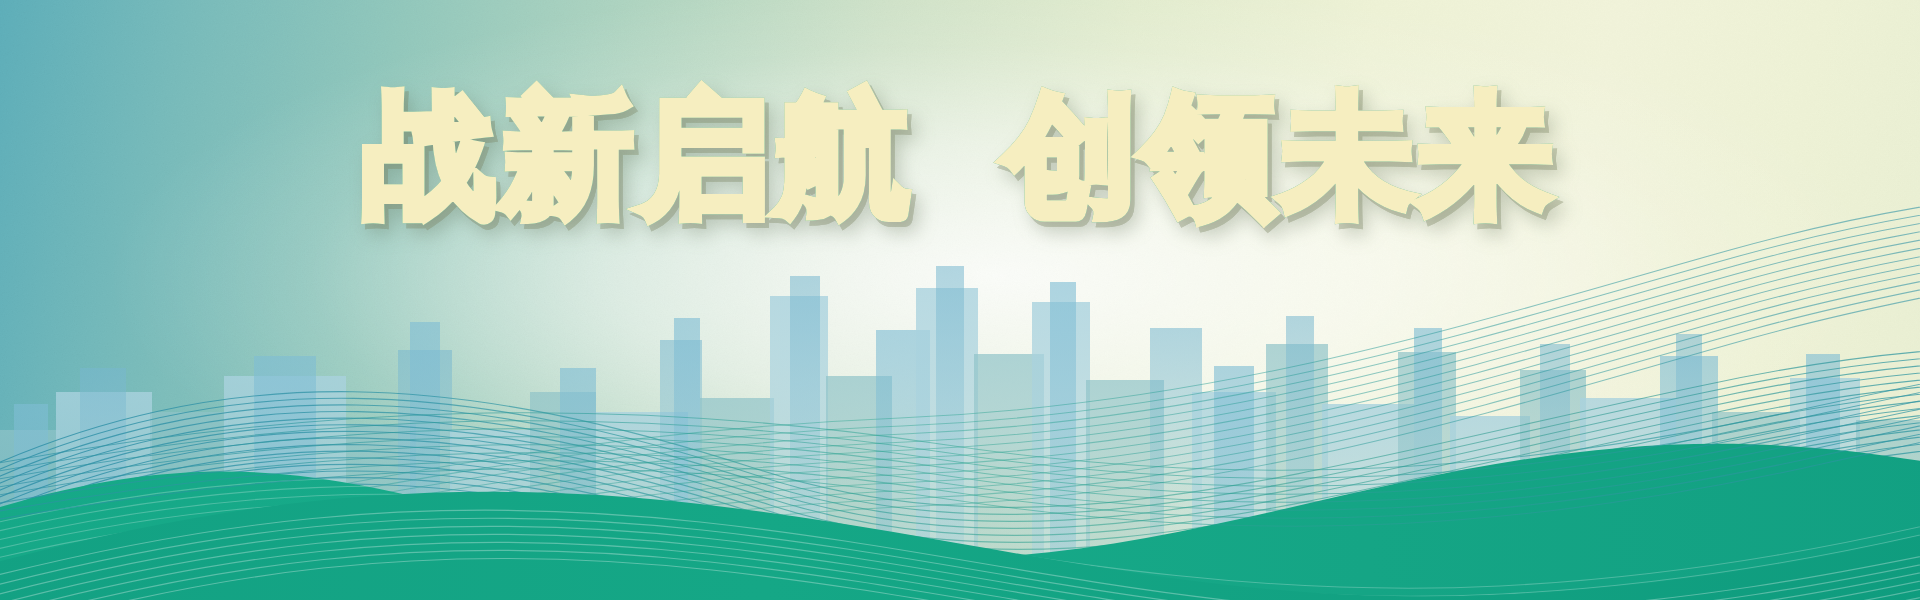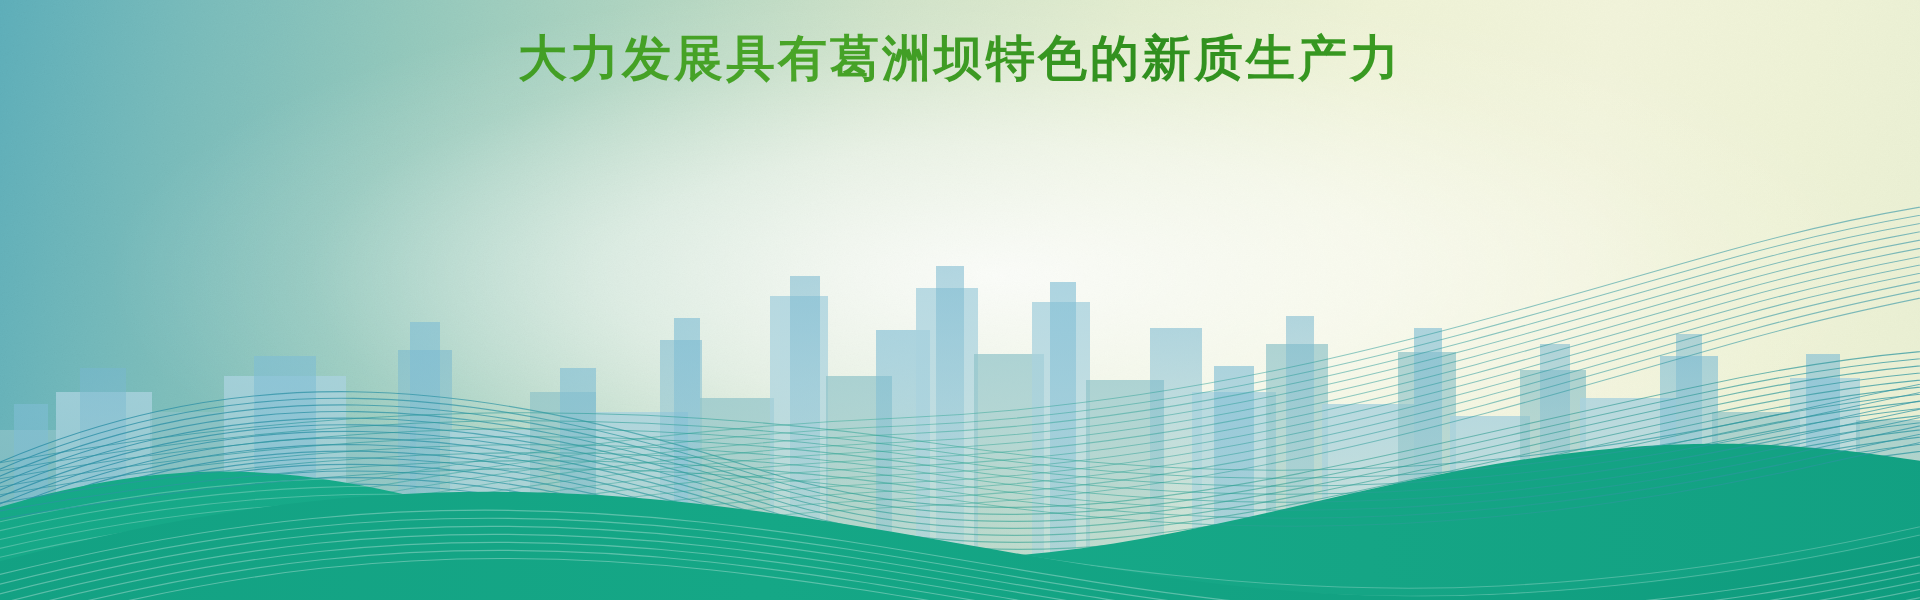--- a/index.html
+++ b/index.html
@@ -340,16 +340,16 @@
       <path d="M-40,486 C 324,418 624,412 944,460 C 1264,508 1524,486 1794,428 C 1884,408 1944,396 1980,388"></path>
       <path d="M-40,494 C 326,426 626,420 946,468 C 1266,516 1526,494 1796,436 C 1886,416 1946,404 1980,396"></path>
       <path d="M-40,502 C 328,434 628,428 948,476 C 1268,524 1528,502 1798,444 C 1888,424 1948,412 1980,404"></path>
       <path d="M-40,510 C 330,442 630,436 950,484 C 1270,532 1530,510 1800,452 C 1890,432 1950,420 1980,412"></path>
       <path d="M-40,518 C 332,450 632,444 952,492 C 1272,540 1532,518 1802,460 C 1892,440 1952,428 1980,420"></path>
       <path d="M-40,526 C 334,458 634,452 954,500 C 1274,548 1534,526 1804,468 C 1894,448 1954,436 1980,428"></path>
     </g>
   </svg>
 
   <div id="text-block">
-    <p id="subtitle">大力发展具有葛洲坝特色的新质生产力</p>
+    <h1 id="main-title"><span>战新启航</span><span class="gap"> </span><span>创领未来</span></h1>
   </div>
 
 </div>
 
 </body></html>

